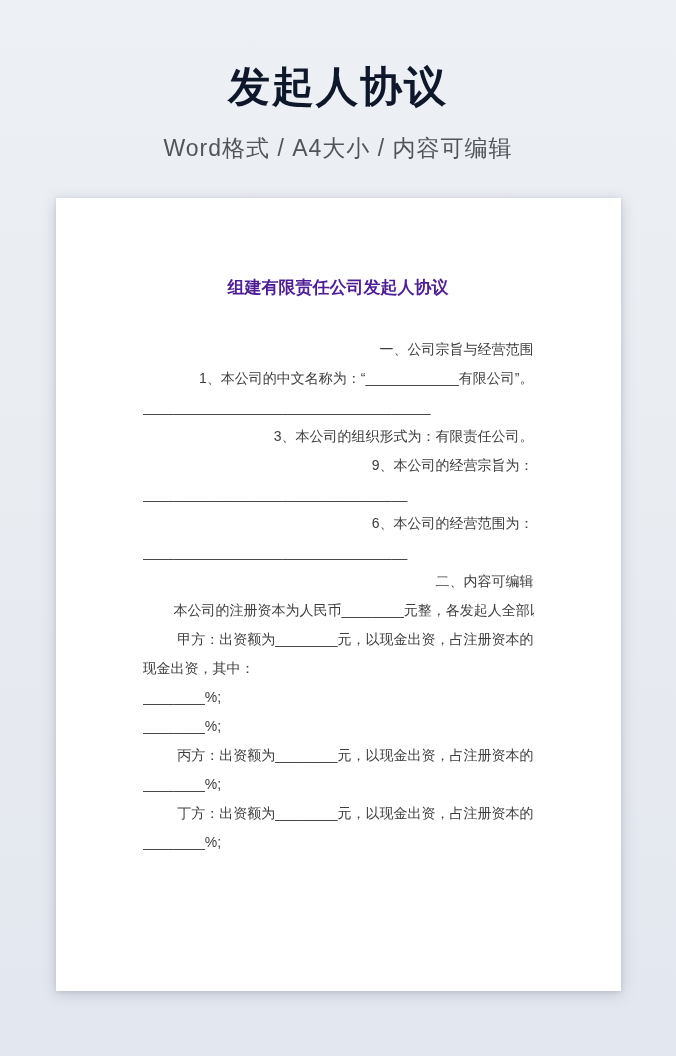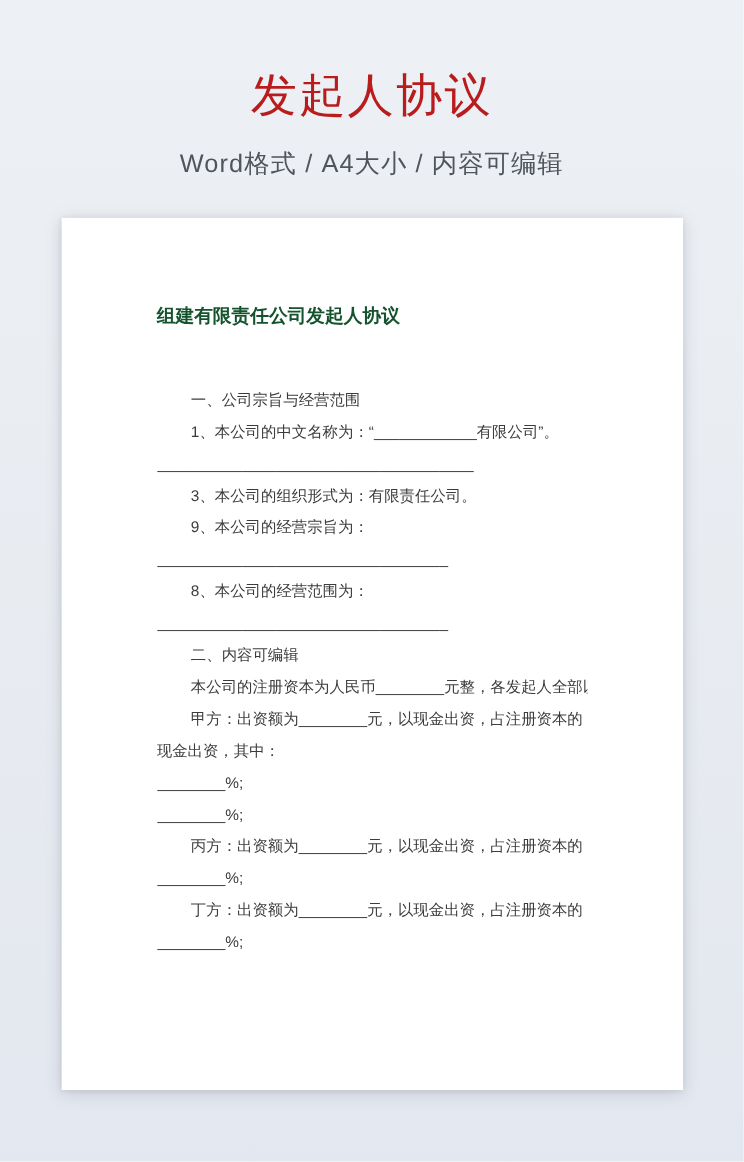--- a/index.html
+++ b/index.html
@@ -16,22 +16,22 @@
     width: 676px;
     height: 1056px;
     position: relative;
   }
   .hero {
     text-align: center;
     padding-top: 62px;
   }
   .hero-title {
     font-size: 42px;
-    font-weight: normal;
-    color: #b91c1c;
+    font-weight: bold;
+    color: #0f172a;
     line-height: 50px;
     letter-spacing: 2px;
   }
   .hero-subtitle {
     margin-top: 22px;
     font-size: 23px;
     color: #50555b;
     line-height: 28px;
     letter-spacing: 1px;
   }
@@ -39,37 +39,39 @@
     width: 565px;
     height: 793px;
     margin: 36px auto 0;
     background: #ffffff;
     box-shadow: 0 3px 14px rgba(98, 108, 130, 0.28), 0 1px 4px rgba(98, 108, 130, 0.18);
     padding: 75px 87px 0 87px;
   }
   .doc-title {
     font-size: 17px;
     font-weight: bold;
-    color: #14532d;
+    color: #4c1d95;
+    text-align: center;
     line-height: 29px;
-    margin-bottom: 47px;
+    margin-bottom: 33px;
     white-space: nowrap;
   }
   .doc-body {
     width: 391px;
   }
   .line {
     font-size: 14px;
     color: #3c3c3c;
     line-height: 29px;
     white-space: nowrap;
     overflow: hidden;
   }
   .line.indent {
     text-indent: 31px;
+    text-align: right;
   }
 </style>
 </head>
 <body>
 
 <div class="canvas">
 
   <div class="hero">
     <div class="hero-title">发起人协议</div>
     <div class="hero-subtitle">Word格式 / A4大小 / 内容可编辑</div>
@@ -78,21 +80,21 @@
   <div class="sheet">
     <div class="doc-title">组建有限责任公司发起人协议</div>
     <div class="doc-body">
 
     <div class="line indent">一、公司宗旨与经营范围</div>
         <div class="line indent">1、本公司的中文名称为：“____________有限公司”。</div>
         <div class="line">_____________________________________</div>
         <div class="line indent">3、本公司的组织形式为：有限责任公司。</div>
         <div class="line indent">9、本公司的经营宗旨为：</div>
         <div class="line">__________________________________</div>
-        <div class="line indent">8、本公司的经营范围为：</div>
+        <div class="line indent">6、本公司的经营范围为：</div>
         <div class="line">__________________________________</div>
         <div class="line indent">二、内容可编辑</div>
         <div class="line indent">本公司的注册资本为人民币________元整，各发起人全部以</div>
         <div class="line indent">甲方：出资额为________元，以现金出资，占注册资本的</div>
         <div class="line">现金出资，其中：</div>
         <div class="line">________%;</div>
         <div class="line">________%;</div>
         <div class="line indent">丙方：出资额为________元，以现金出资，占注册资本的</div>
         <div class="line">________%;</div>
         <div class="line indent">丁方：出资额为________元，以现金出资，占注册资本的</div>

